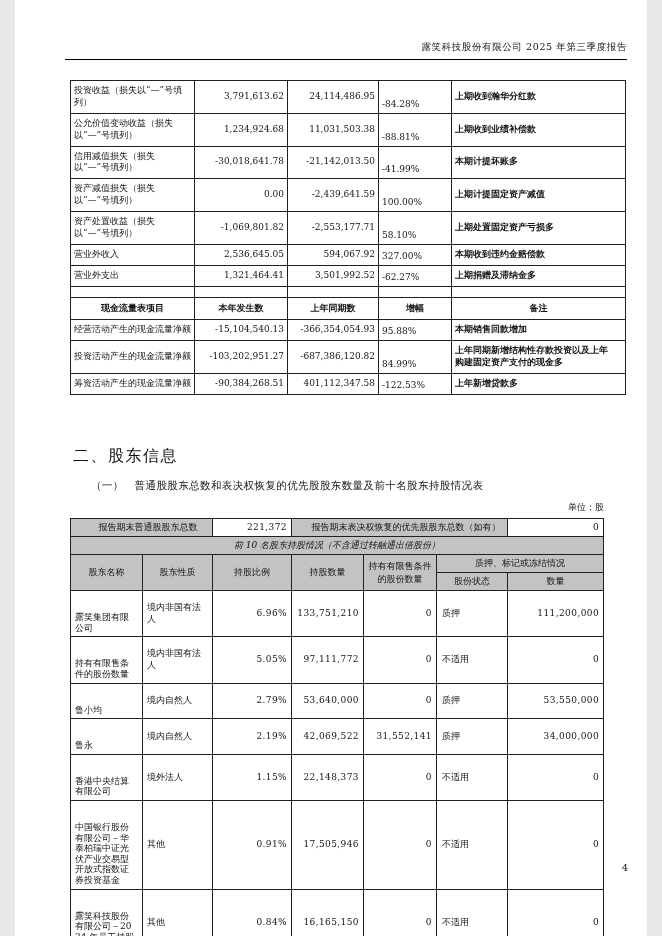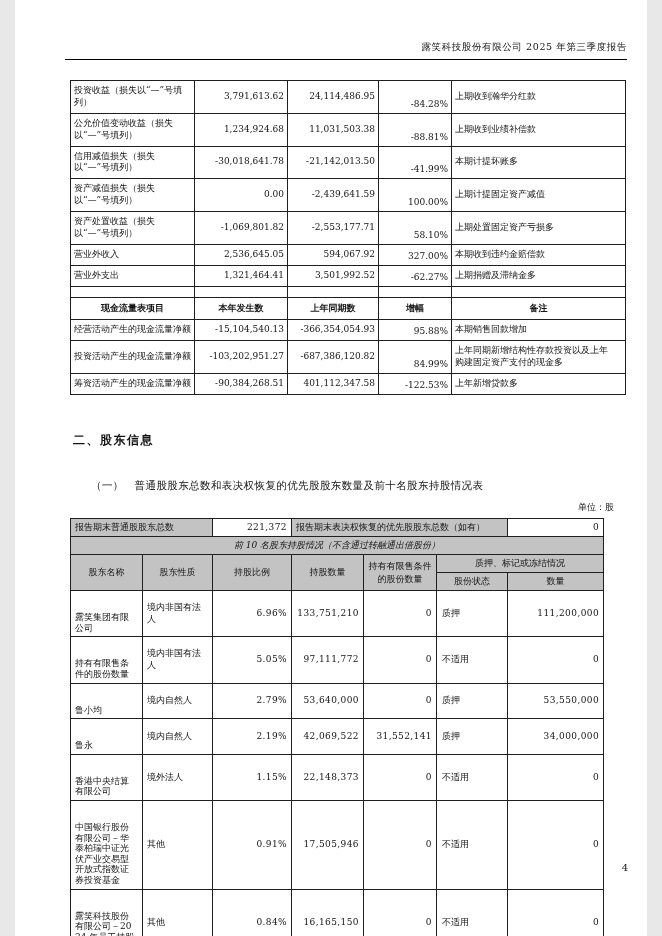--- a/index.html
+++ b/index.html
@@ -21,44 +21,44 @@
     padding-bottom:5px;border-bottom:1.6px solid #000;
   }
   
   .t1{
     position:absolute;top:80px;left:55px;width:555px;
     border-collapse:collapse;table-layout:fixed;font-size:9px;
   }
   .t1 td{border:1px solid var(--border-color);padding:4px 3px;line-height:1.32;overflow:hidden;vertical-align:middle;}
   .t1 td.item{text-align:left;word-break:break-all;}
   .t1 td.num{text-align:right;white-space:nowrap;}
-  .t1 td.pct{text-align:right;vertical-align:bottom;padding-bottom:2px;white-space:nowrap;}
-  .t1 td.note{text-align:left;word-break:break-all;padding-right:14px;}
+  .t1 td.pct{text-align:left;vertical-align:bottom;padding-bottom:2px;white-space:nowrap;}
+  .t1 td.note{text-align:left;word-break:break-all;padding-right:14px;font-weight:bold;}
   .t1 tr.empty-row td{height:10px;padding:0;}
   .t1 tr.cf-head td{font-weight:bold;text-align:center;vertical-align:middle;padding:5px 2px;word-break:keep-all;}
   
   .sec-title{
-    position:absolute;top:432px;left:58px;
+    position:absolute;top:446px;left:58px;
     font-family:"DejaVu Sans","Liberation Sans",sans-serif;
-    font-size:12px;font-weight:bold;letter-spacing:1.5px;
+    font-size:16px;font-weight:normal;letter-spacing:1.5px;
   }
   .sub-title{
     position:absolute;top:479px;left:76px;width:520px;
     font-family:"DejaVu Sans","Liberation Sans",sans-serif;
     font-size:10.5px;font-weight:normal;letter-spacing:.4px;
   }
-  .unit{position:absolute;top:501px;left:65px;width:534px;text-align:right;font-size:9px;}
+  .unit{position:absolute;top:501px;left:55px;width:534px;text-align:right;font-size:9px;}
   
   .t2{
     position:absolute;top:518px;left:55px;width:533px;
     border-collapse:collapse;table-layout:fixed;font-size:9px;
   }
   .t2 td{border:1px solid var(--border-color);padding:2px 3px;line-height:1.3;overflow:hidden;vertical-align:middle;}
   .t2 td.gray{background:var(--table-header-bg);}
-  .t2 td.lbl{text-align:left;padding-left:4px;}
+  .t2 td.lbl{text-align:center;padding-left:16px;}
   .t2 td.cap{text-align:center;height:13px;font-style:italic;}
   .t2 td.hd{text-align:center;vertical-align:middle;word-break:break-all;line-height:1.45;}
   .t2 td.num{text-align:right;white-space:nowrap;letter-spacing:.4px;padding-right:4px;}
   .t2 td.sname{word-break:break-all;text-align:left;padding:21px 6px 3px 4px;line-height:1.18;}
   .t2 td.snat{word-break:break-all;text-align:left;padding:3px 6px 3px 4px;line-height:1.3;}
   .t2 td.status{text-align:left;padding-left:5px;}
   .t2 tr.sum td{height:13px;}
   
   .page-num{position:absolute;top:862px;left:600px;width:20px;text-align:center;font-size:10px;}
 </style>

